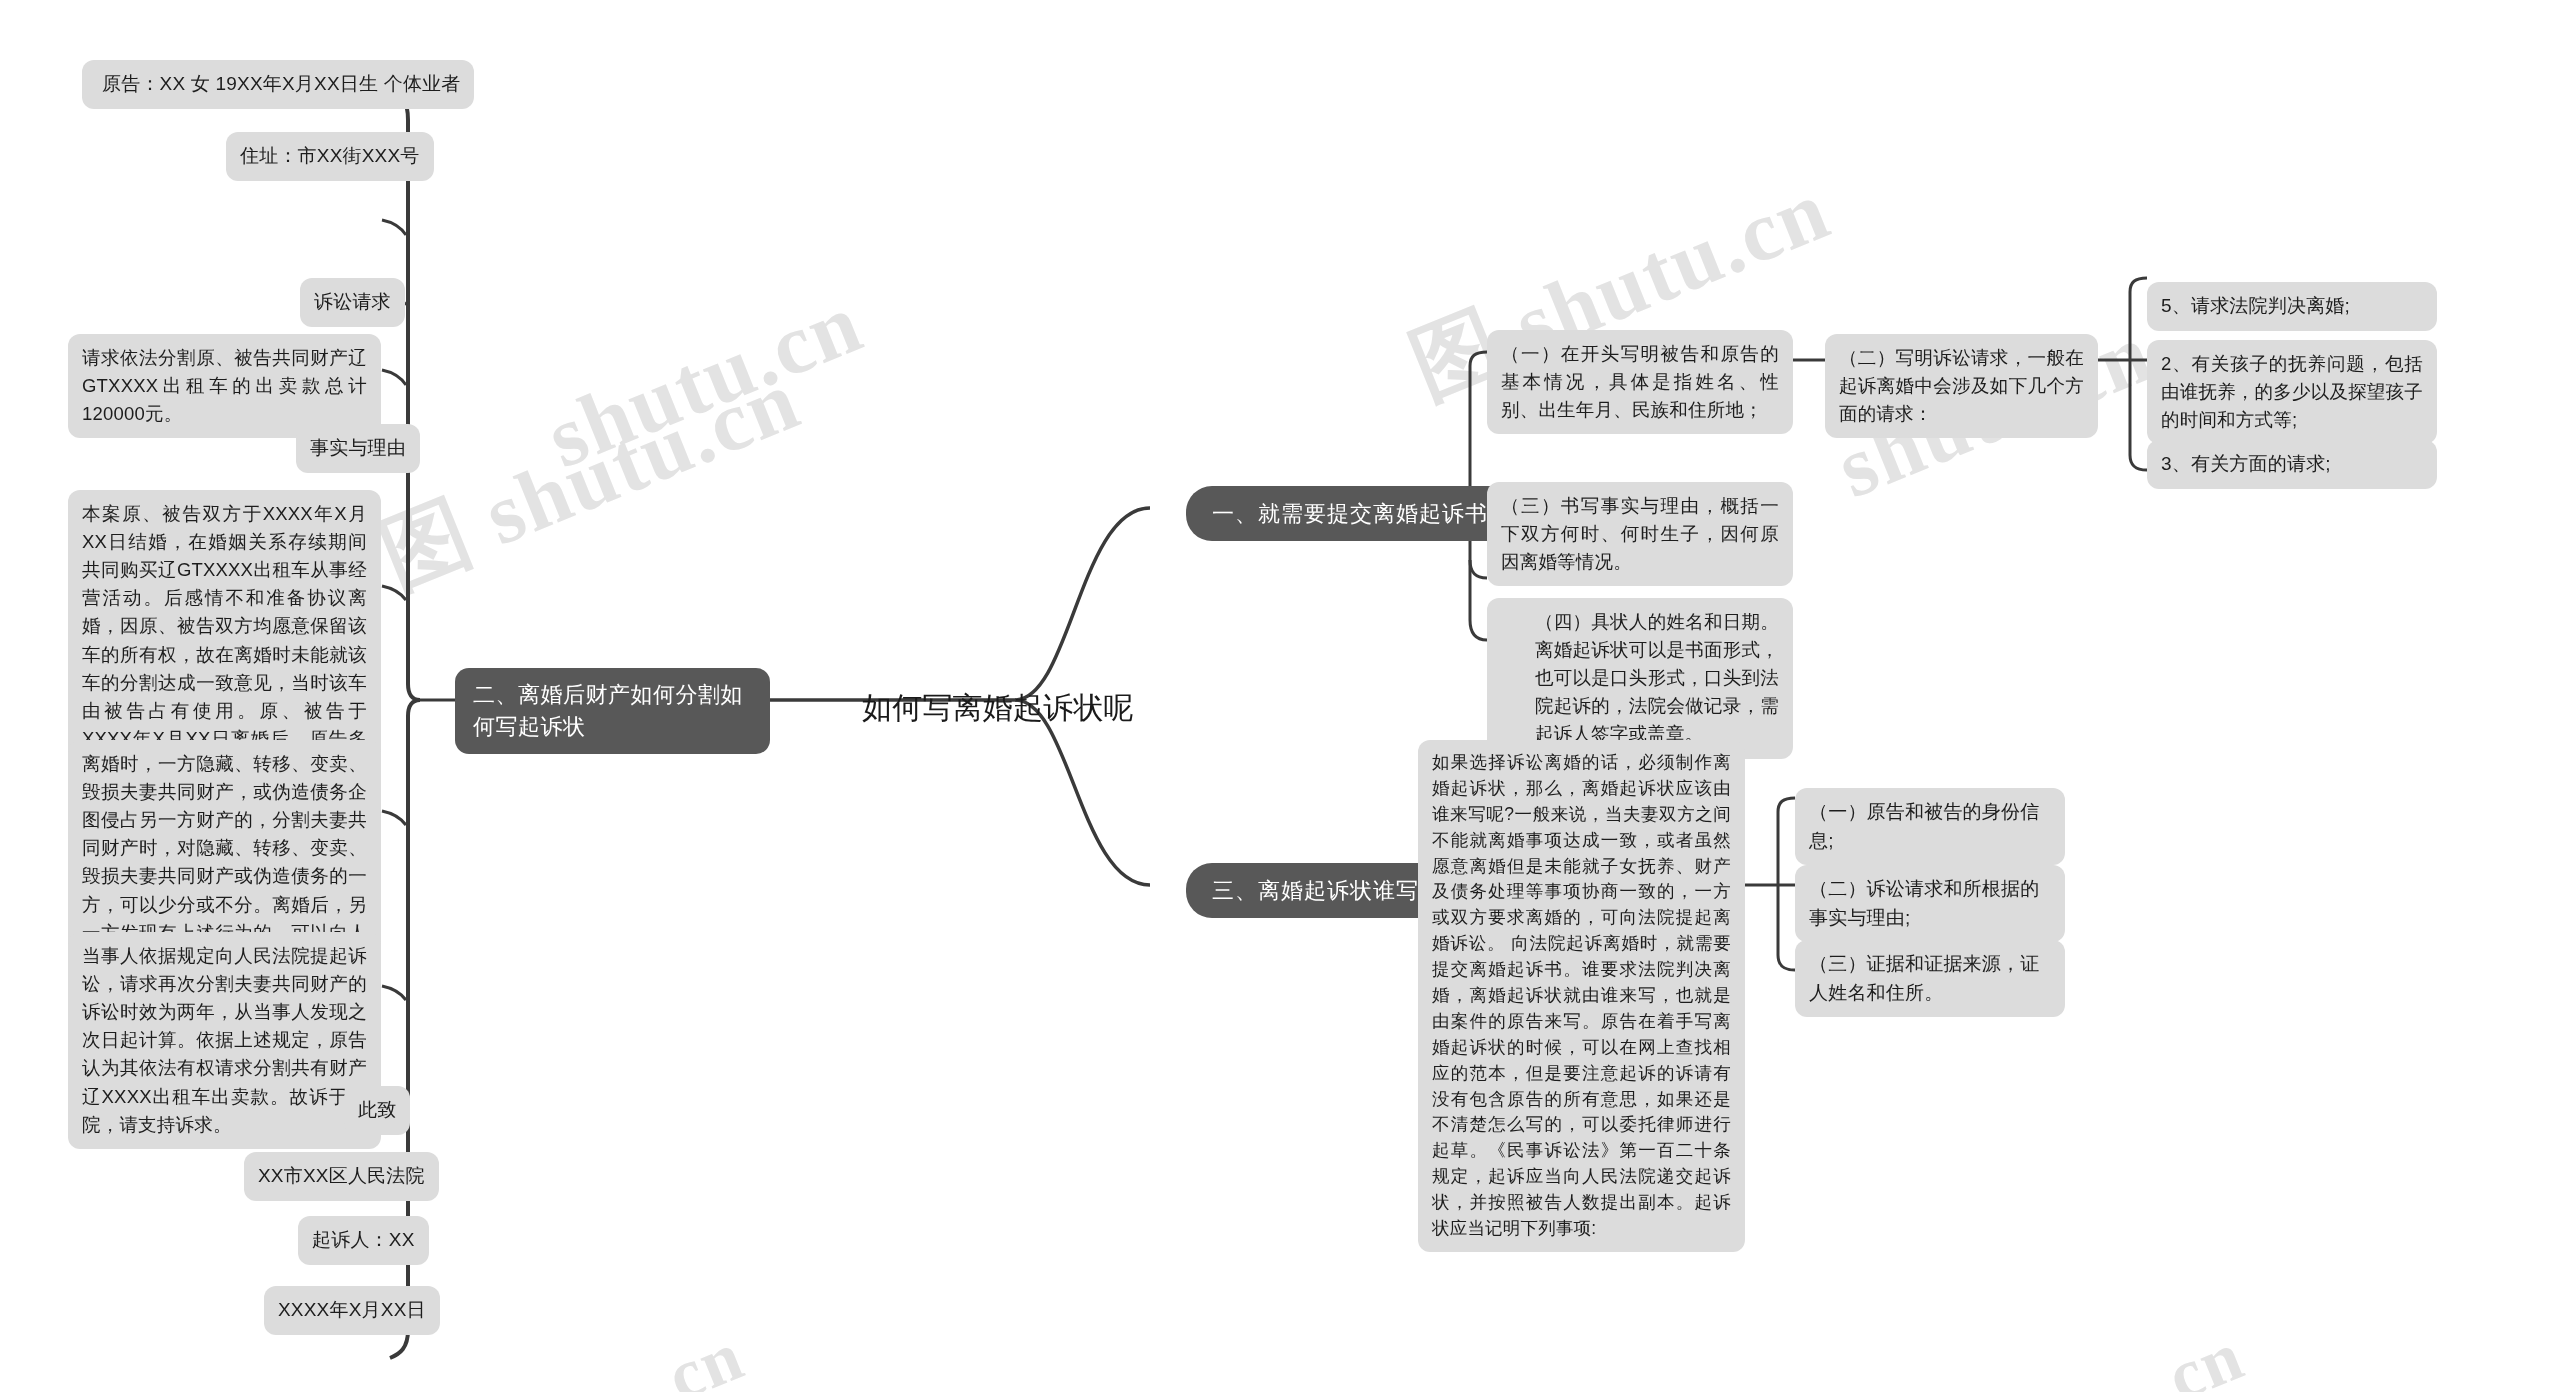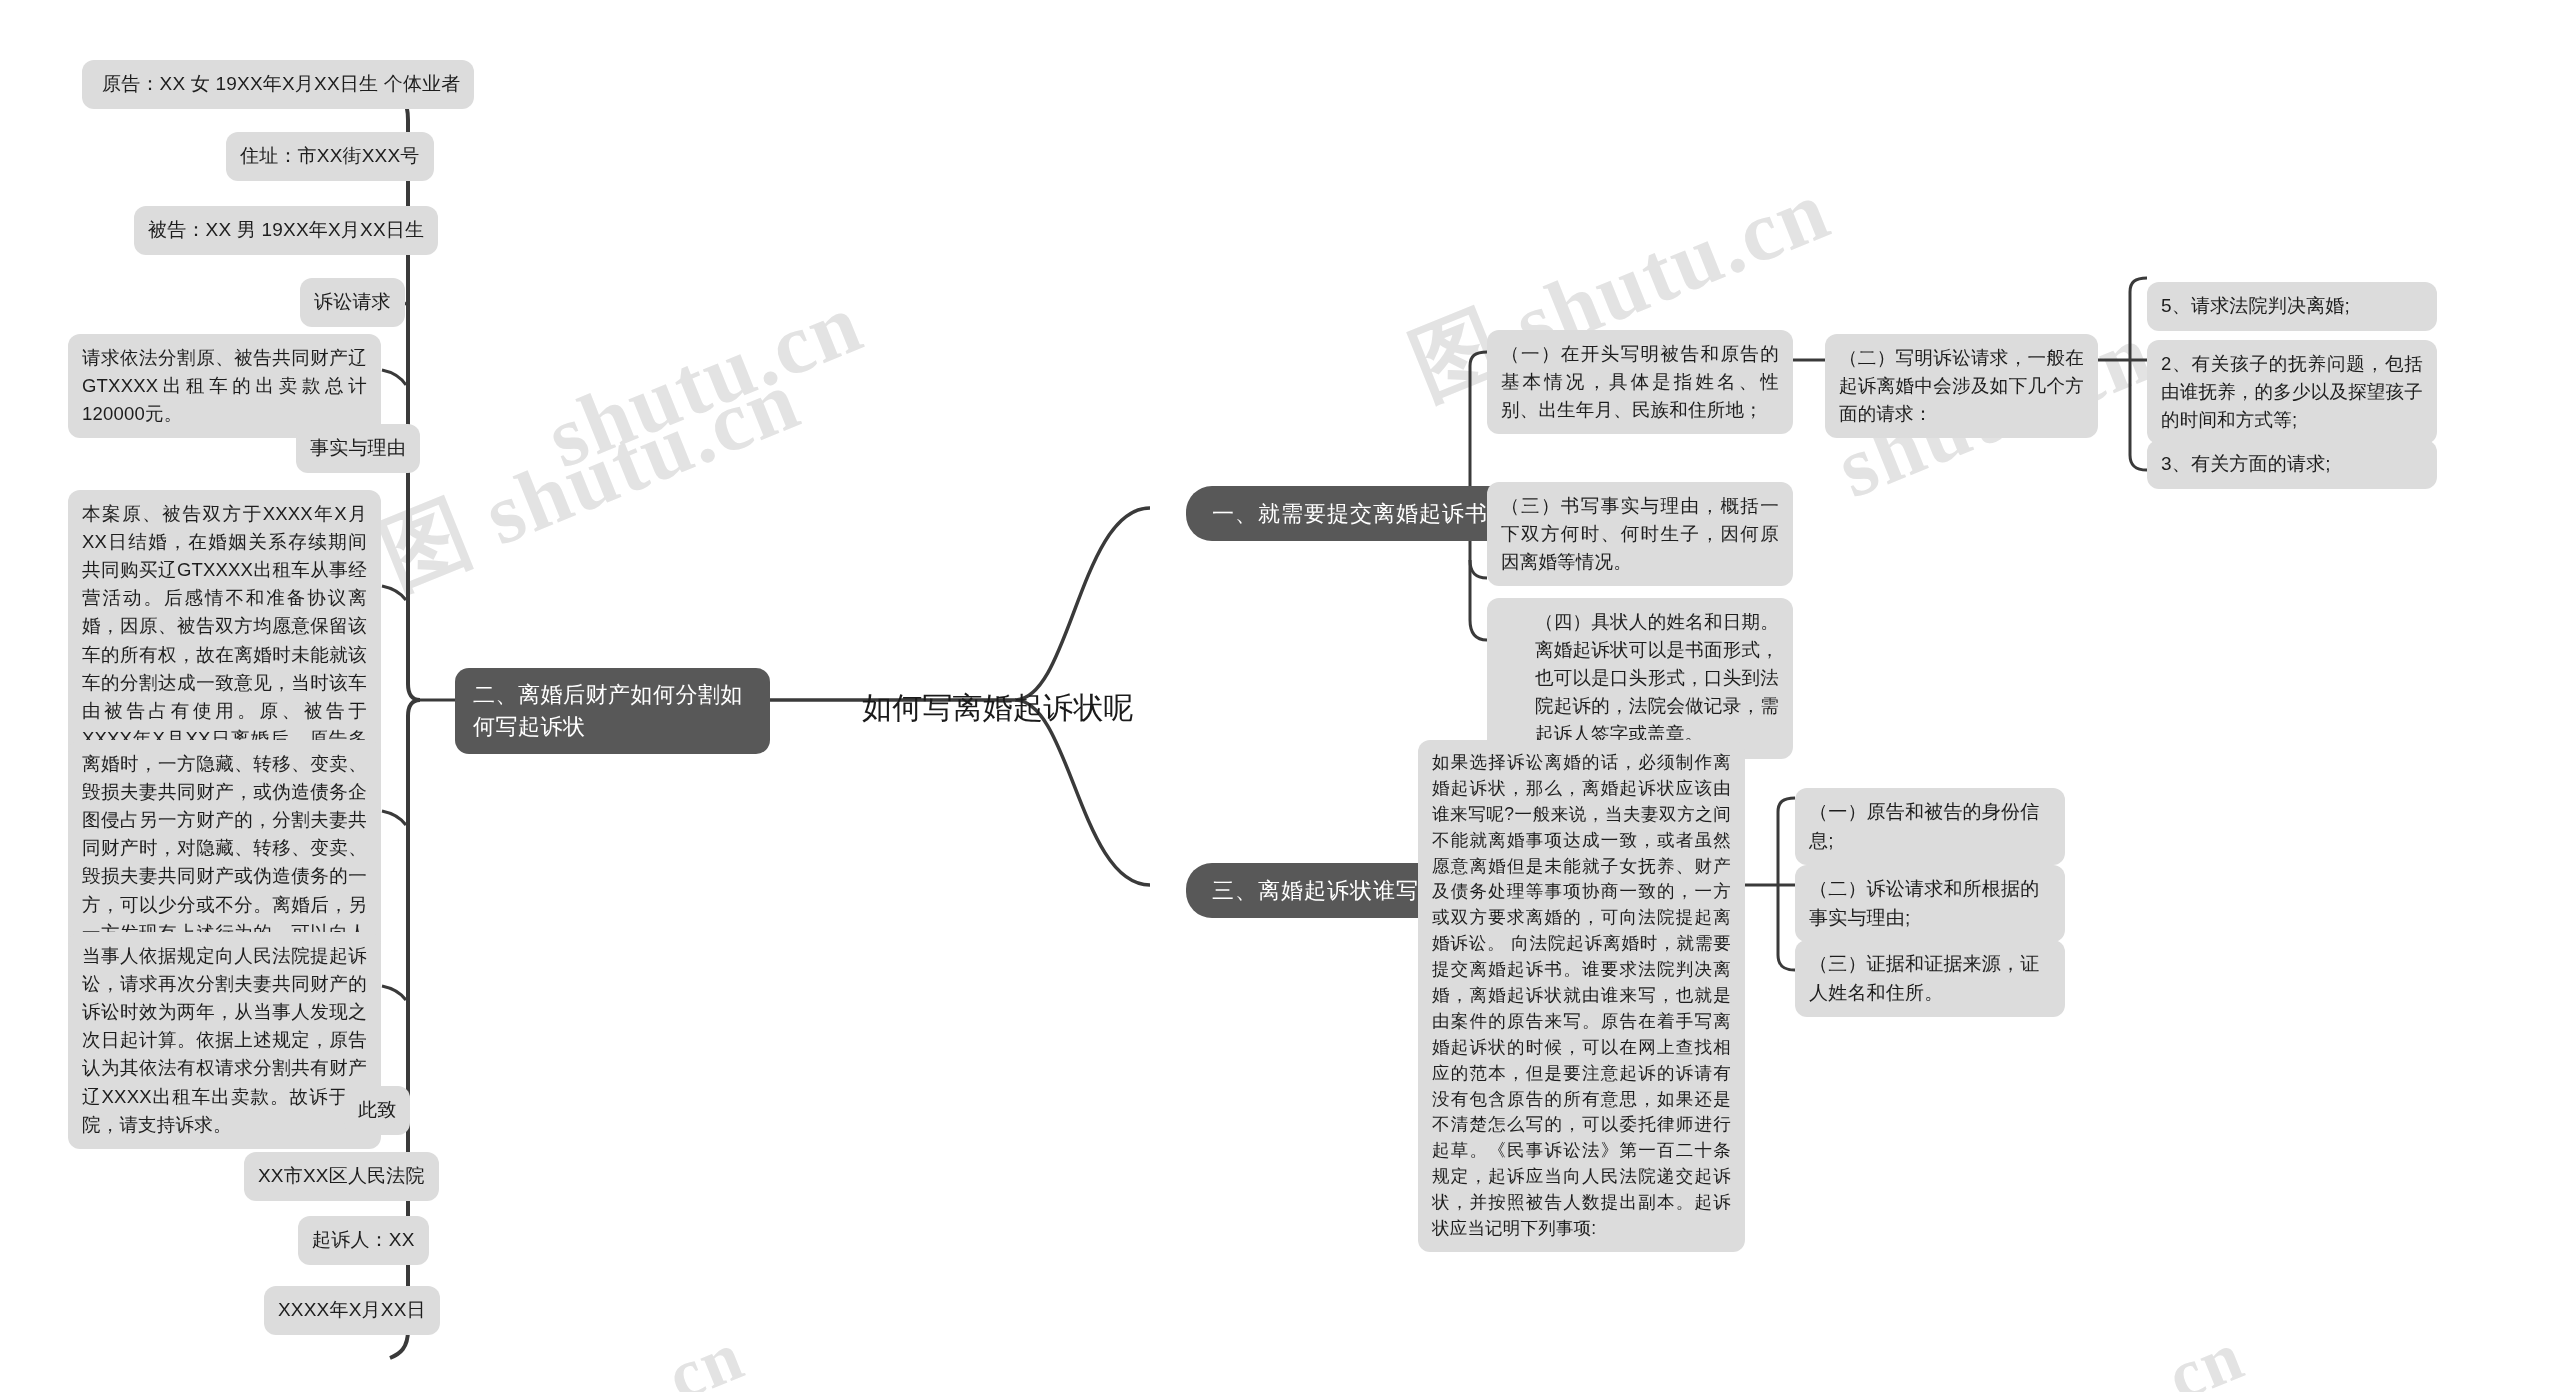--- a/index.html
+++ b/index.html
@@ -148,21 +148,20 @@
   <div class="node" style="left:2147px;top:440px;width:290px;">3、有关方面的请求;</div>
 
   <div class="node para" style="left:1487px;top:482px;width:306px;">（三）书写事实与理由，概括一下双方何时、何时生子，因何原因离婚等情况。</div>
 
   <div class="node para" style="left:1487px;top:598px;width:306px;padding-left:48px;">（四）具状人的姓名和日期。离婚起诉状可以是书面形式，也可以是口头形式，口头到法院起诉的，法院会做记录，需起诉人签字或盖章。</div>
 
   <div class="node dark rect" style="left:455px;top:668px;width:315px;">二、离婚后财产如何分割如何写起诉状</div>
 
   <div class="node nowrap" style="left:82px;top:60px;padding-left:20px;">原告：XX 女 19XX年X月XX日生 个体业者</div>
   <div class="node nowrap" style="left:226px;top:132px;">住址：市XX街XXX号</div>
-  <div class="node nowrap" style="left:134px;top:206px;">被告：XX 男 19XX年X月XX日生</div>
   <div class="node nowrap" style="left:300px;top:278px;">诉讼请求</div>
   <div class="node para" style="left:68px;top:334px;width:313px;">请求依法分割原、被告共同财产辽GTXXXX出租车的出卖款总计120000元。</div>
   <div class="node nowrap" style="left:296px;top:424px;">事实与理由</div>
   <div class="node para" style="left:68px;top:490px;width:313px;">本案原、被告双方于XXXX年X月XX日结婚，在婚姻关系存续期间共同购买辽GTXXXX出租车从事经营活动。后感情不和准备协议离婚，因原、被告双方均愿意保留该车的所有权，故在离婚时未能就该车的分割达成一致意见，当时该车由被告占有使用。原、被告于XXXX年X月XX日离婚后，原告多次找被告协商解决此事，但被告不予理睬并拒绝提供该车的下落。原告对此产生怀疑经多方了解，才得知被告在离婚的前一天就私下变卖了该车。</div>
   <div class="node para" style="left:68px;top:740px;width:313px;">离婚时，一方隐藏、转移、变卖、毁损夫妻共同财产，或伪造债务企图侵占另一方财产的，分割夫妻共同财产时，对隐藏、转移、变卖、毁损夫妻共同财产或伪造债务的一方，可以少分或不分。离婚后，另一方发现有上述行为的，可以向人民法院提起诉讼，请求再次分割夫妻共同财产。</div>
   <div class="node para" style="left:68px;top:932px;width:313px;">当事人依据规定向人民法院提起诉讼，请求再次分割夫妻共同财产的诉讼时效为两年，从当事人发现之次日起计算。依据上述规定，原告认为其依法有权请求分割共有财产辽XXXX出租车出卖款。故诉于贵院，请支持诉求。</div>
   <div class="node nowrap" style="left:344px;top:1086px;">此致</div>
   <div class="node nowrap" style="left:244px;top:1152px;">XX市XX区人民法院</div>
   <div class="node nowrap" style="left:298px;top:1216px;">起诉人：XX</div>
   <div class="node nowrap" style="left:264px;top:1286px;">XXXX年X月XX日</div>

